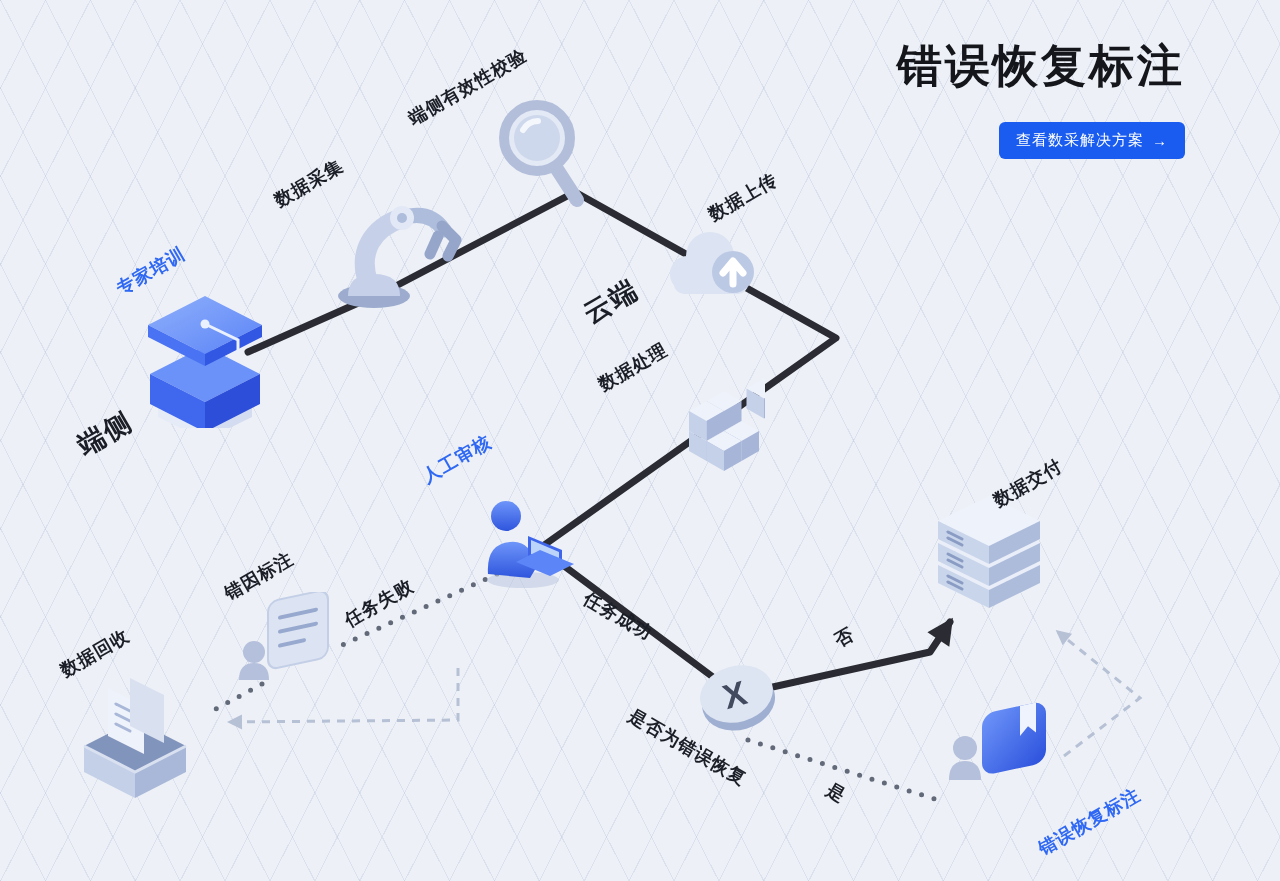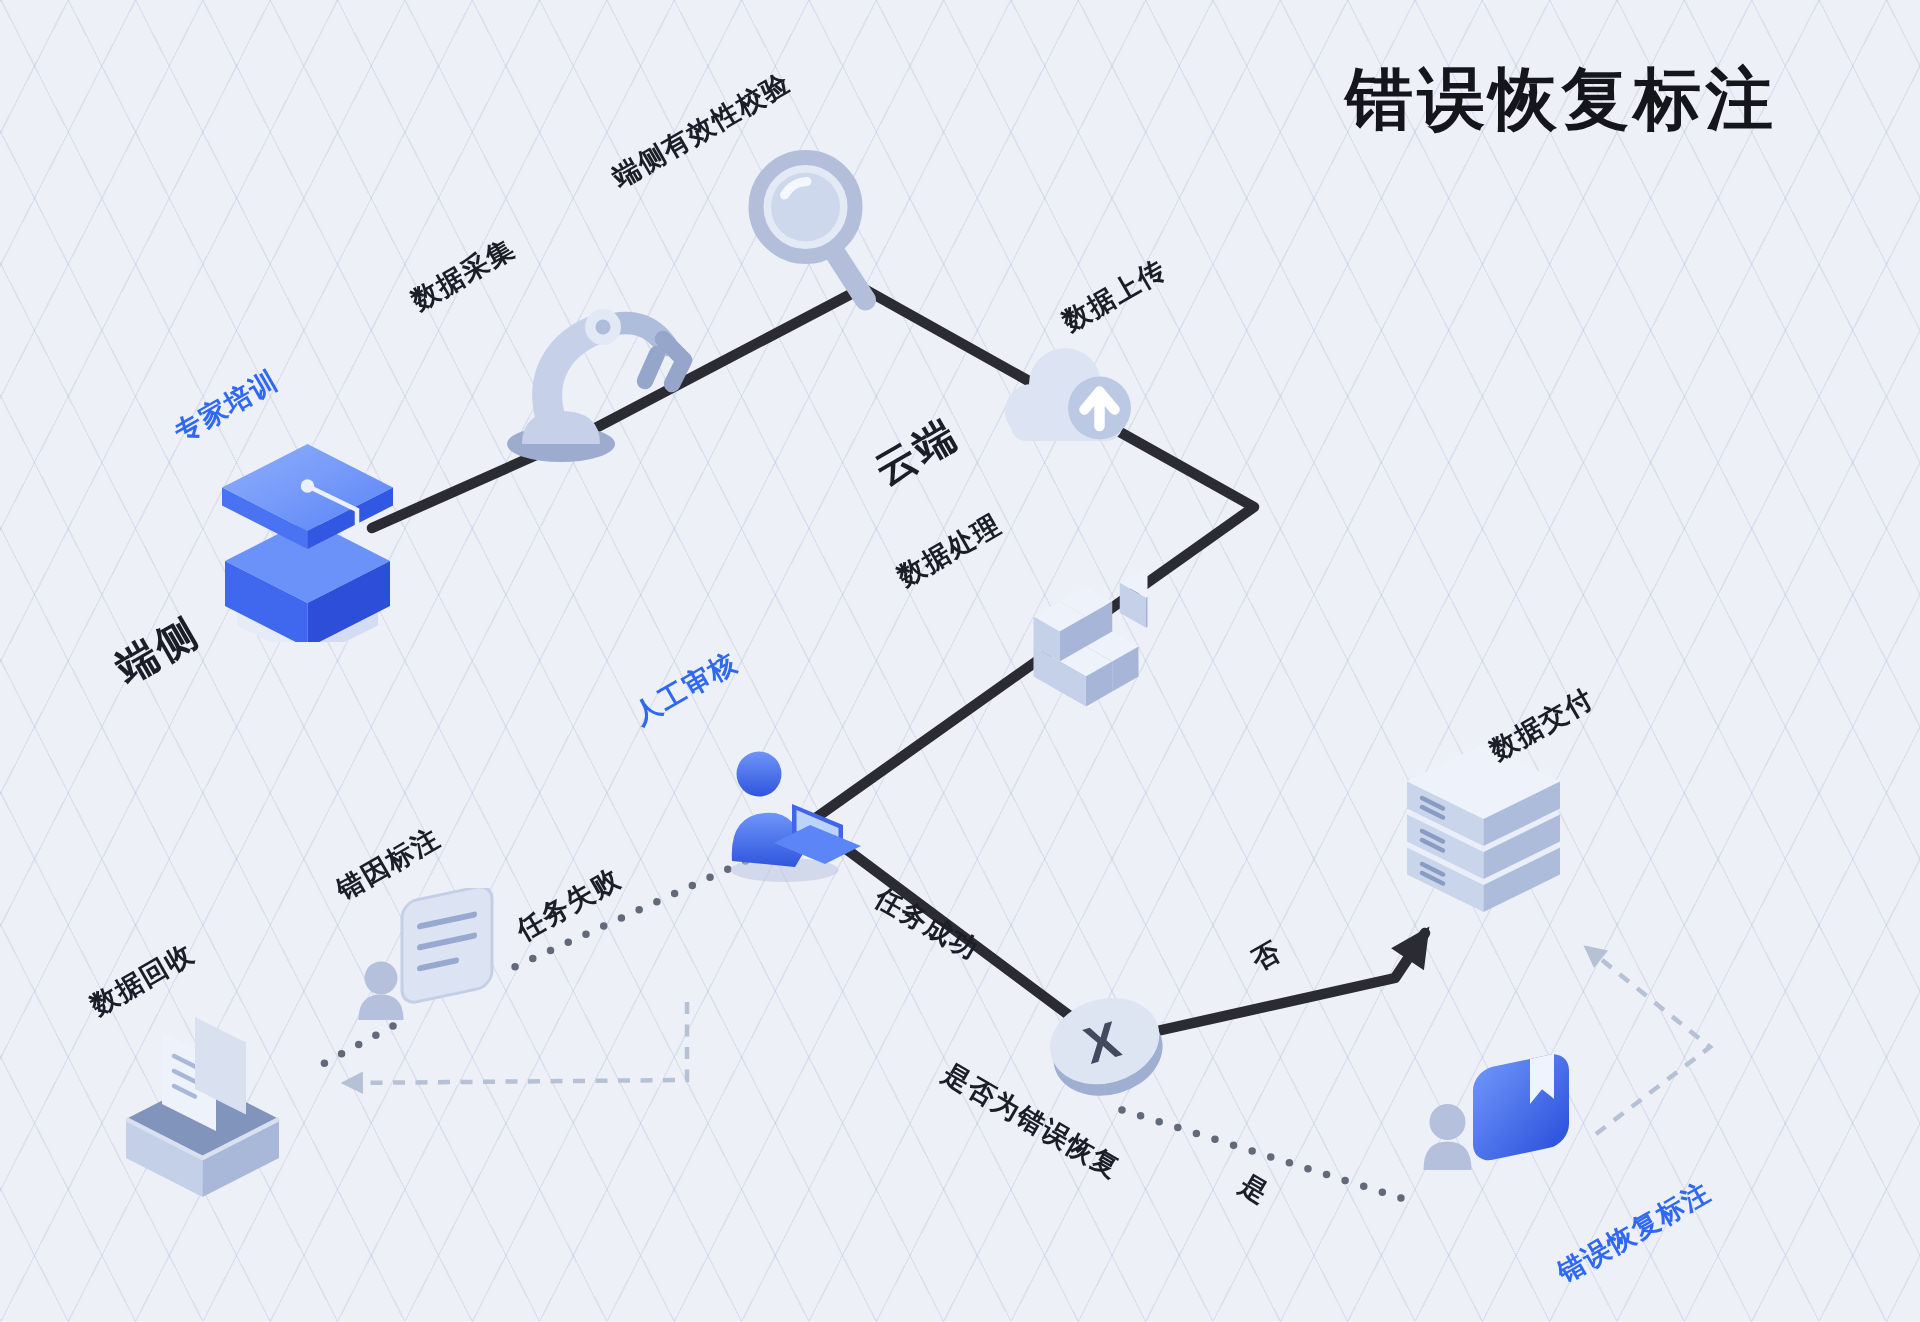--- a/index.html
+++ b/index.html
@@ -218,15 +218,21 @@
   <div class="lbl" style="left:62px; top:660px; transform:rotate(-30deg);">数据回收</div>
   <div class="lbl" style="left:585px; top:585px; transform:rotate(30deg);">任务成功</div>
   <div class="lbl" style="left:630px; top:702px; transform:rotate(30deg);">是否为错误恢复</div>
   <div class="lbl" style="left:836px; top:630px; transform:rotate(-30deg);">否</div>
   <div class="lbl" style="left:828px; top:776px; transform:rotate(30deg);">是</div>
   <div class="lbl" style="left:995px; top:490px; transform:rotate(-30deg);">数据交付</div>
   <div class="lbl blue" style="left:1040px; top:838px; transform:rotate(-30deg);">错误恢复标注</div>
 
   <div class="header">
     <h1>错误恢复标注</h1>
+    <div>
+      <button class="cta">
+        <span>查看数采解决方案</span>
+        <span>→</span>
+      </button>
+    </div>
   </div>
 
 </div>
 
 </body></html>

